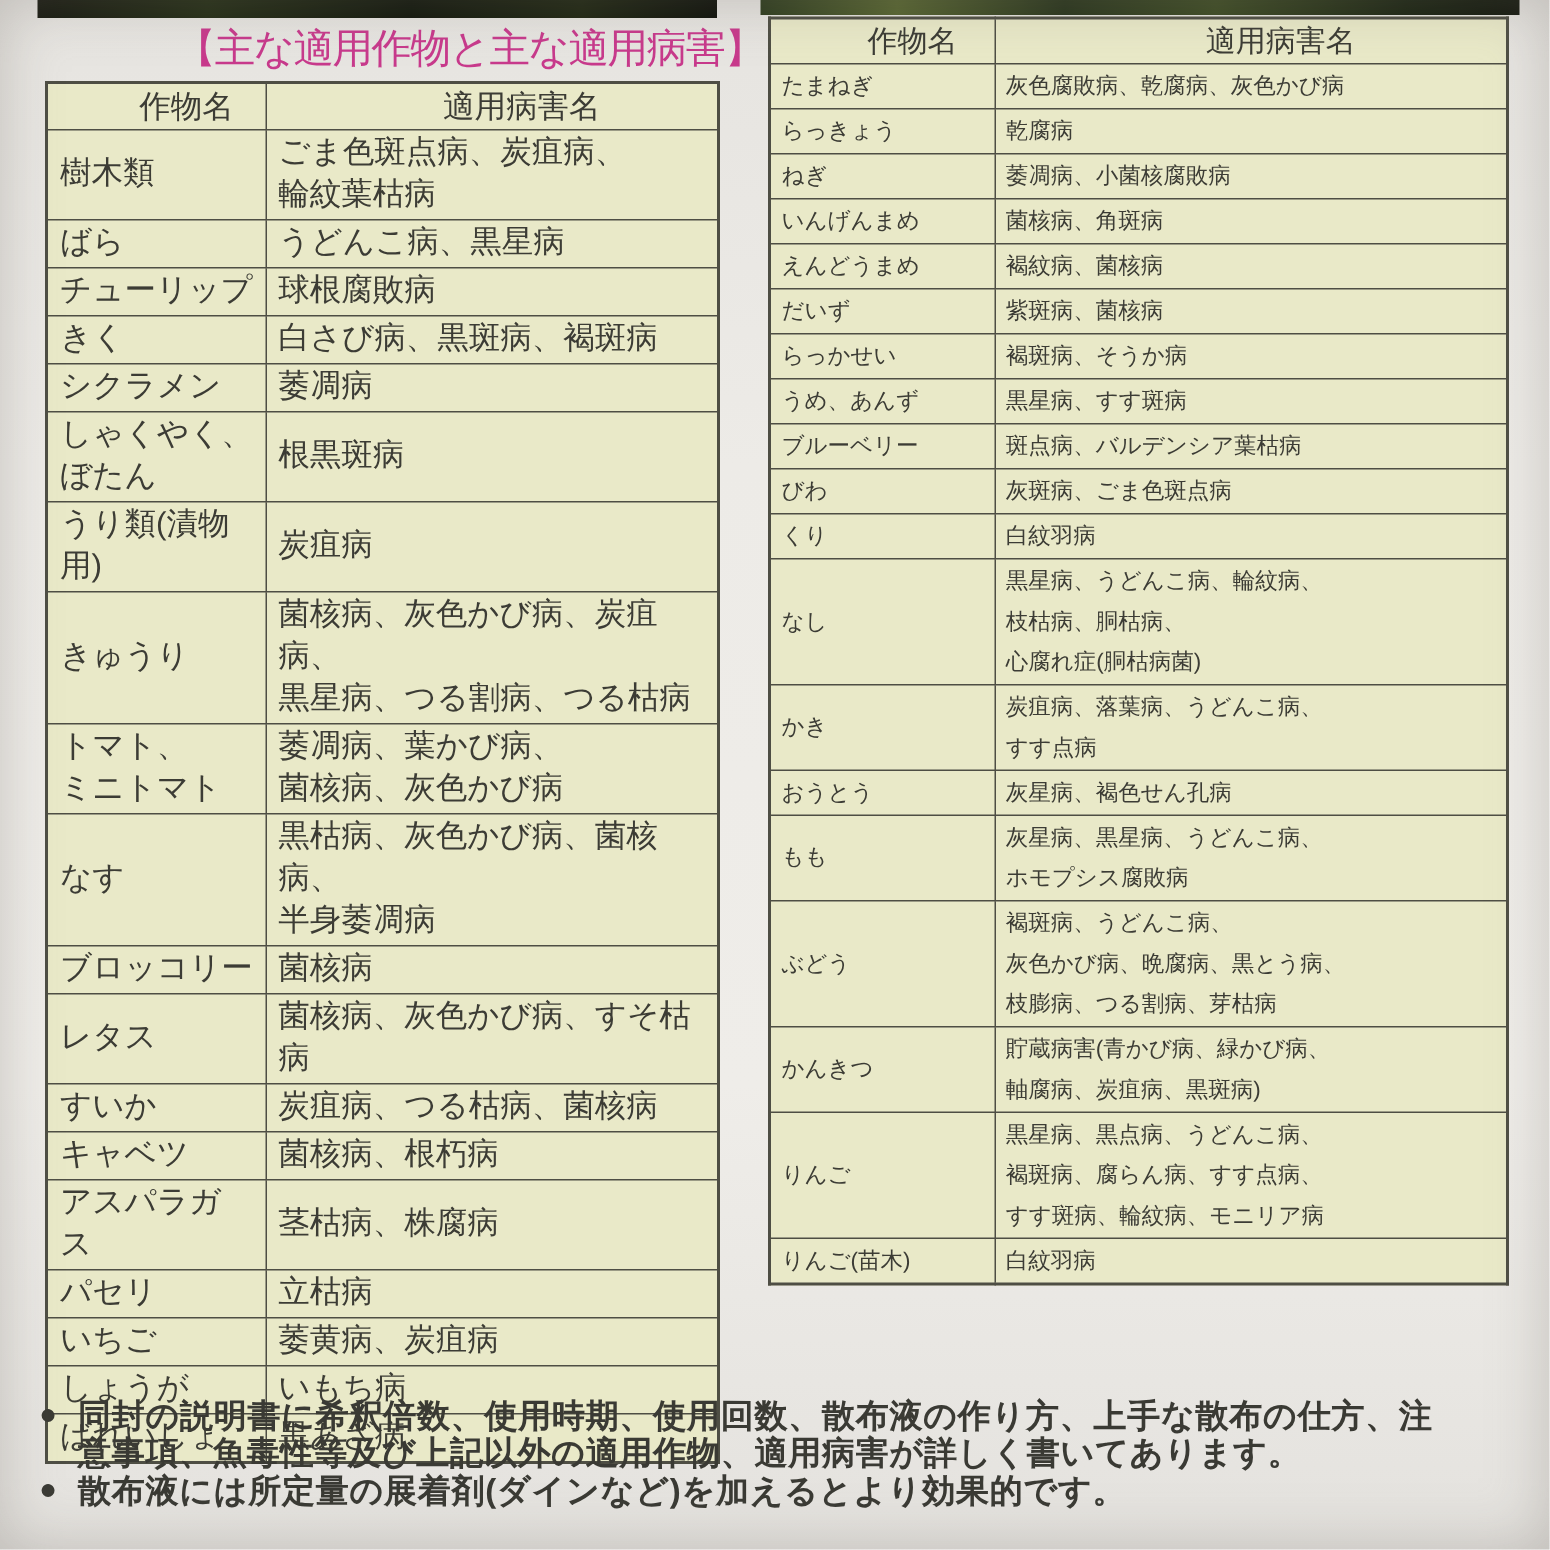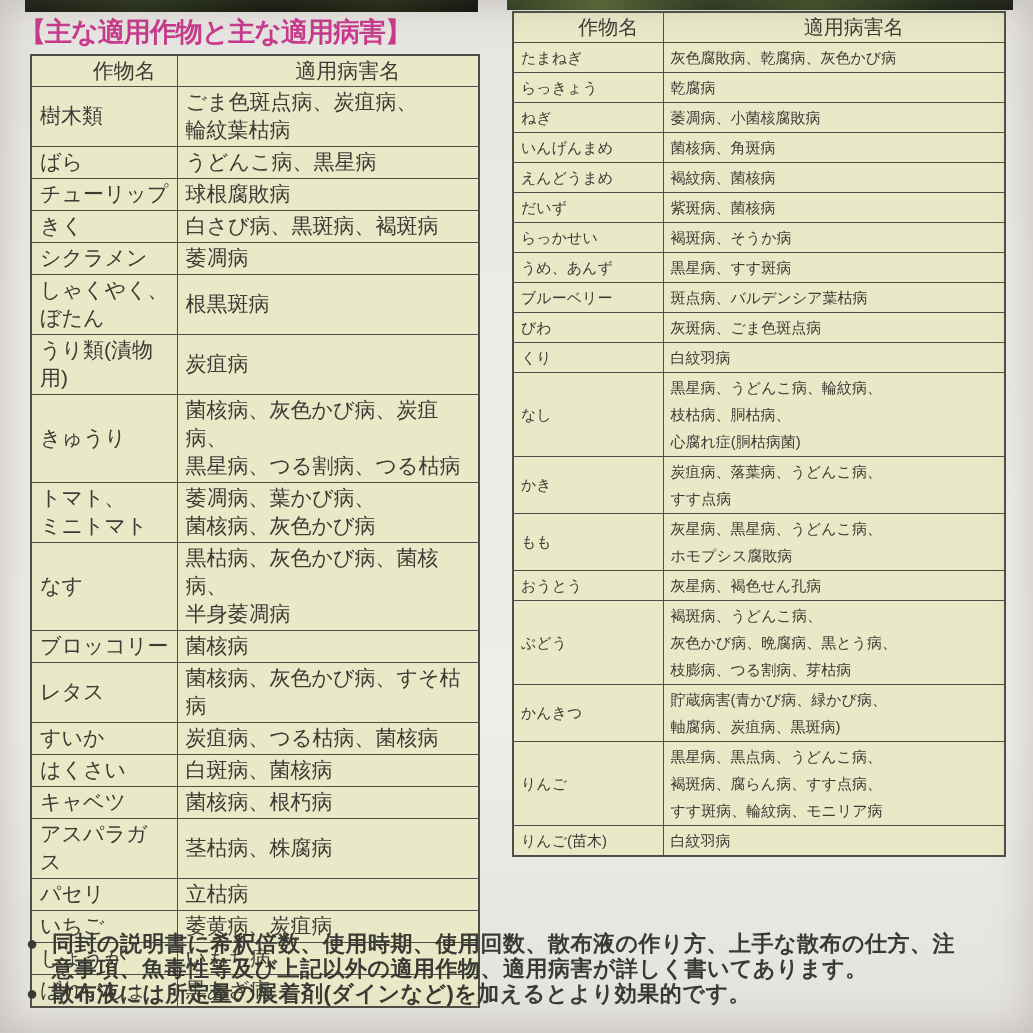--- a/index.html
+++ b/index.html
@@ -26,24 +26,25 @@
     background: linear-gradient(90deg, #15170e 0%, #232c14 25%, #10150a 55%, #1d2410 80%, #0c0f08 100%);
   }
   .strip-right {
     left: 507px; width: 506px; height: 10px;
     background: linear-gradient(90deg, #2c3a1c 0%, #55632e 18%, #27331a 40%, #3c4a22 60%, #1a2311 85%, #11150b 100%);
   }
 
   .page-title {
     position: absolute; left: 19px; top: 14px;
     width: 490px;
-    font-size: 27px; font-weight: bold;
+    font-size: 27px; font-weight: normal;
     color: #c83a8c;
     letter-spacing: -1px;
     white-space: nowrap;
+    text-align: right;
   }
 
   table.doc-table {
     position: absolute;
     border-collapse: collapse;
     background: #e9e9c8;
     border: 2px solid #4e4e44;
     table-layout: fixed;
   }
   table.doc-table th, table.doc-table td {
@@ -154,24 +155,20 @@
       </tr>
       <tr>
         <td>レタス</td>
         <td>菌核病、灰色かび病、すそ枯病</td>
       </tr>
       <tr>
         <td>すいか</td>
         <td>炭疽病、つる枯病、菌核病</td>
       </tr>
       <tr>
-        <td>はくさい</td>
-        <td>白斑病、菌核病</td>
-      </tr>
-      <tr>
         <td>キャベツ</td>
         <td>菌核病、根朽病</td>
       </tr>
       <tr>
         <td>アスパラガス</td>
         <td>茎枯病、株腐病</td>
       </tr>
       <tr>
         <td>パセリ</td>
         <td>立枯病</td>
@@ -252,27 +249,27 @@
         <td>黒星病、うどんこ病、輪紋病、
 枝枯病、胴枯病、
 心腐れ症(胴枯病菌)</td>
       </tr>
       <tr>
         <td>かき</td>
         <td>炭疽病、落葉病、うどんこ病、
 すす点病</td>
       </tr>
       <tr>
+        <td>おうとう</td>
+        <td>灰星病、褐色せん孔病</td>
+      </tr>
+      <tr>
         <td>もも</td>
         <td>灰星病、黒星病、うどんこ病、
 ホモプシス腐敗病</td>
-      </tr>
-      <tr>
-        <td>おうとう</td>
-        <td>灰星病、褐色せん孔病</td>
       </tr>
       <tr>
         <td>ぶどう</td>
         <td>褐斑病、うどんこ病、
 灰色かび病、晩腐病、黒とう病、
 枝膨病、つる割病、芽枯病</td>
       </tr>
       <tr>
         <td>かんきつ</td>
         <td>貯蔵病害(青かび病、緑かび病、

